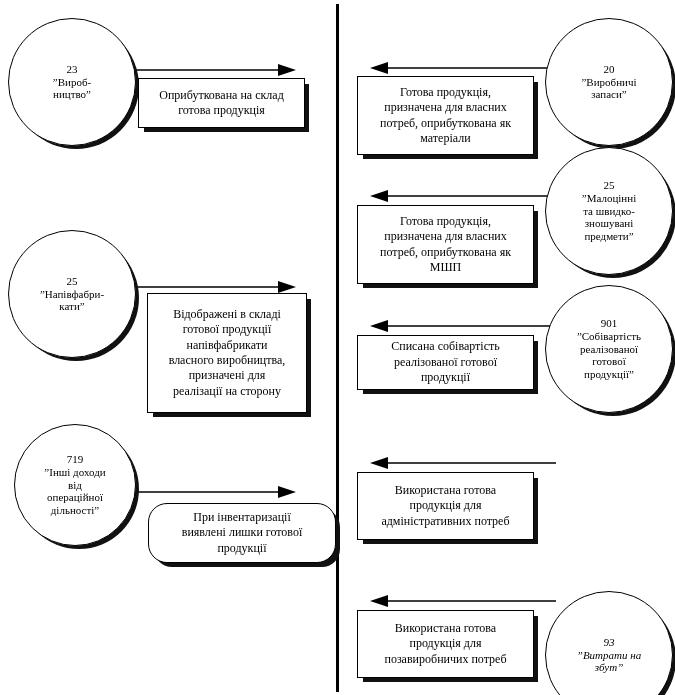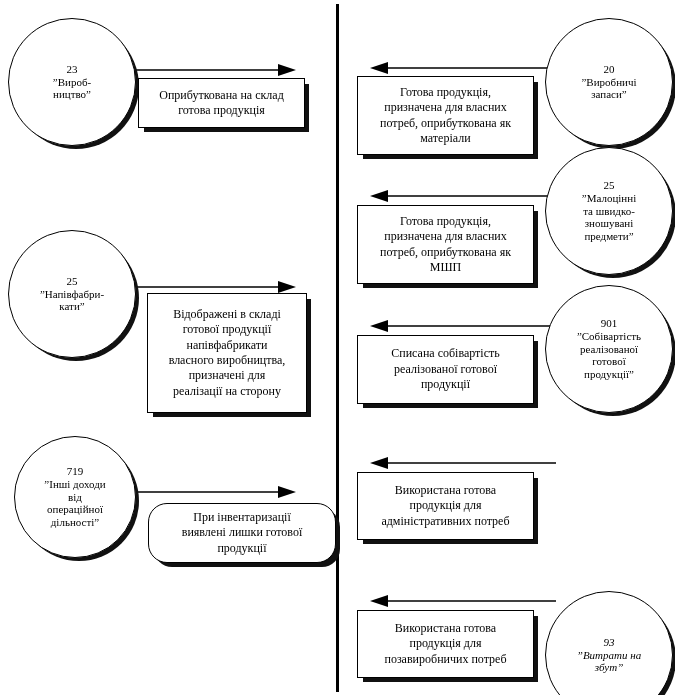--- a/index.html
+++ b/index.html
@@ -133,21 +133,21 @@
   </div>
   <div class="opbox" style="left:147px; top:293px; width:160px; height:120px;">
     <div class="opbox-text">Відображені в складі
 готової продукції
 напівфабрикати
 власного виробництва,
 призначені для
 реалізації на сторону</div>
   </div>
 
-  <div class="node" style="left:14px; top:436px; width:122px; height:122px;">
+  <div class="node" style="left:14px; top:424px; width:122px; height:122px;">
     <div class="node-text">719
 ”Інші доходи
 від
 операційної
 дільності”</div>
   </div>
   <div class="opbox" style="left:148px; top:503px; width:188px; height:60px;border-radius:19px;">
     <div class="opbox-text">При інвентаризації
 виявлені лишки готової
 продукції</div>
@@ -179,21 +179,21 @@
 МШП</div>
   </div>
 
   <div class="node" style="left:545px; top:285px; width:128px; height:128px;">
     <div class="node-text">901
 ”Собівартість
 реалізованої
 готової
 продукції”</div>
   </div>
-  <div class="opbox" style="left:357px; top:335px; width:177px; height:69px;">
+  <div class="opbox" style="left:357px; top:335px; width:177px; height:55px;">
     <div class="opbox-text">Списана собівартість
 реалізованої готової
 продукції</div>
   </div>
 
   <div class="opbox" style="left:357px; top:472px; width:177px; height:68px;">
     <div class="opbox-text">Використана готова
 продукція для
 адміністративних потреб</div>
   </div>

